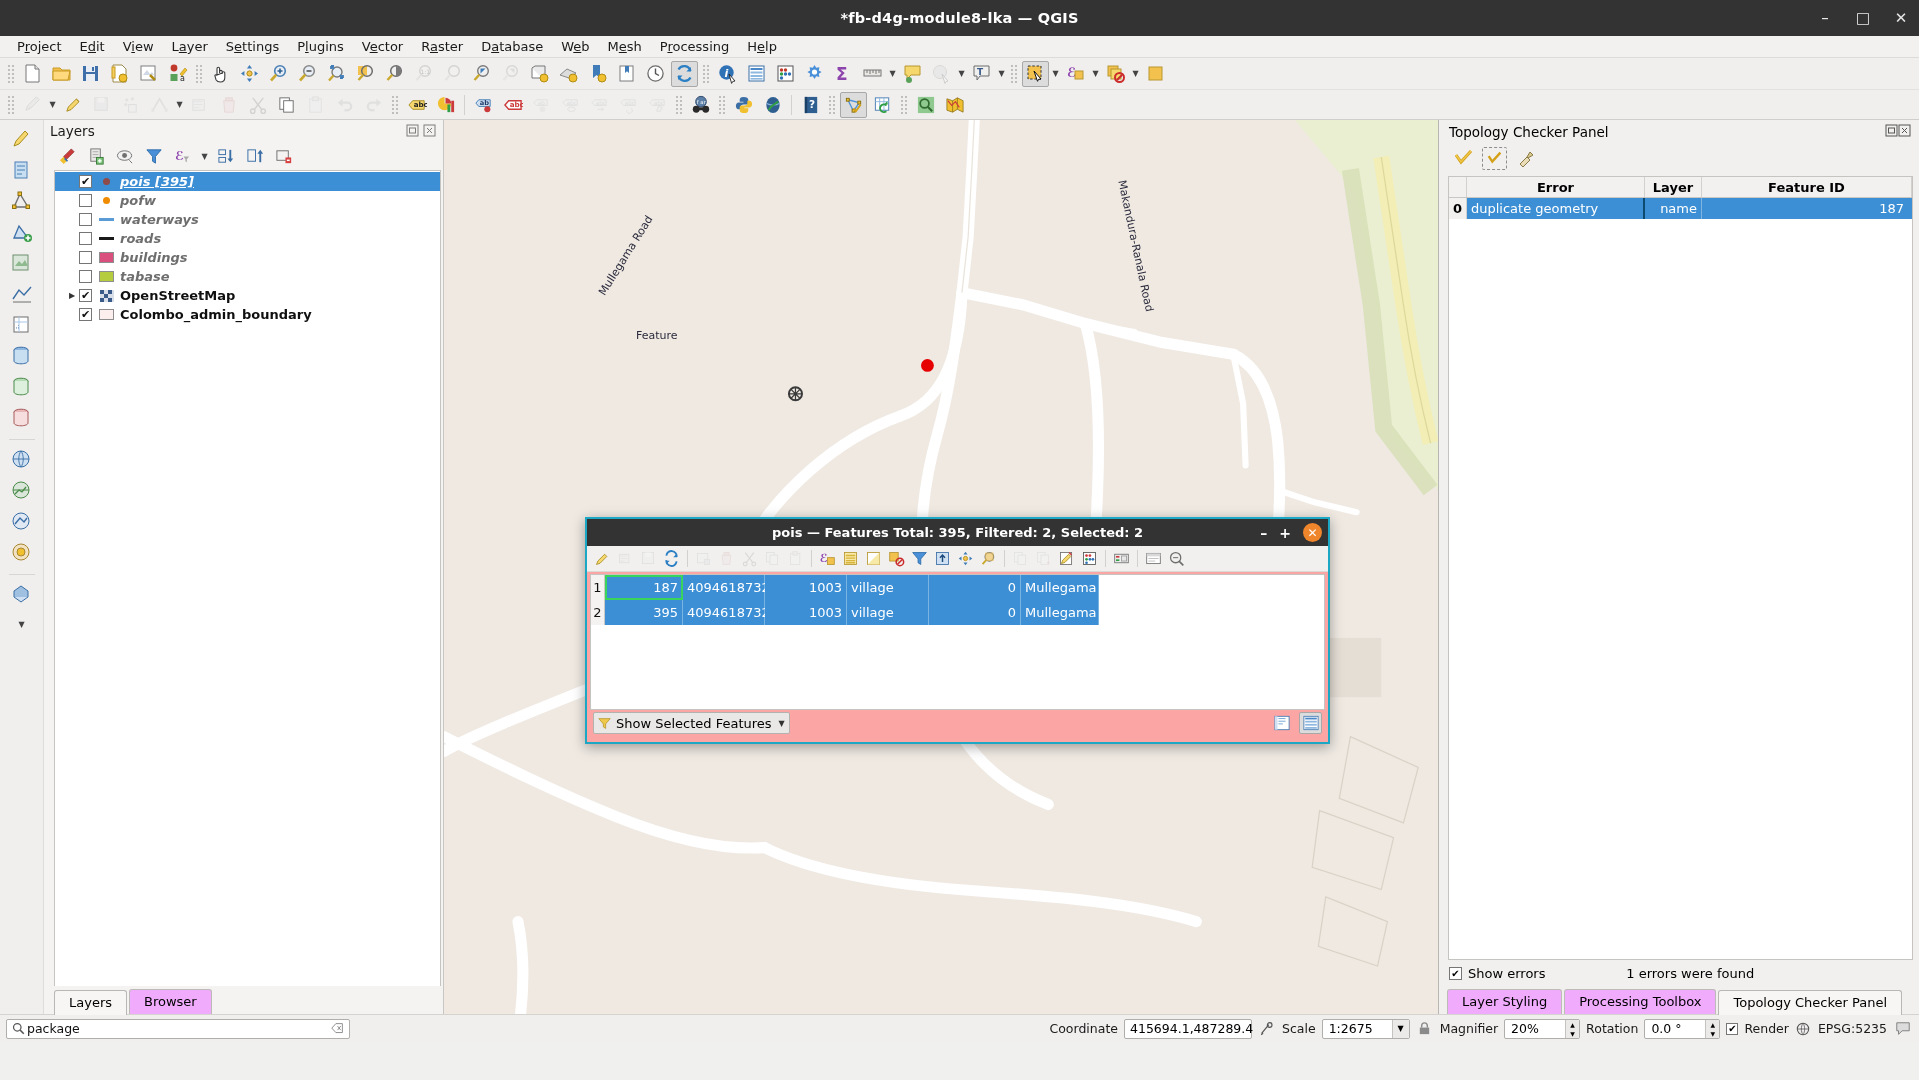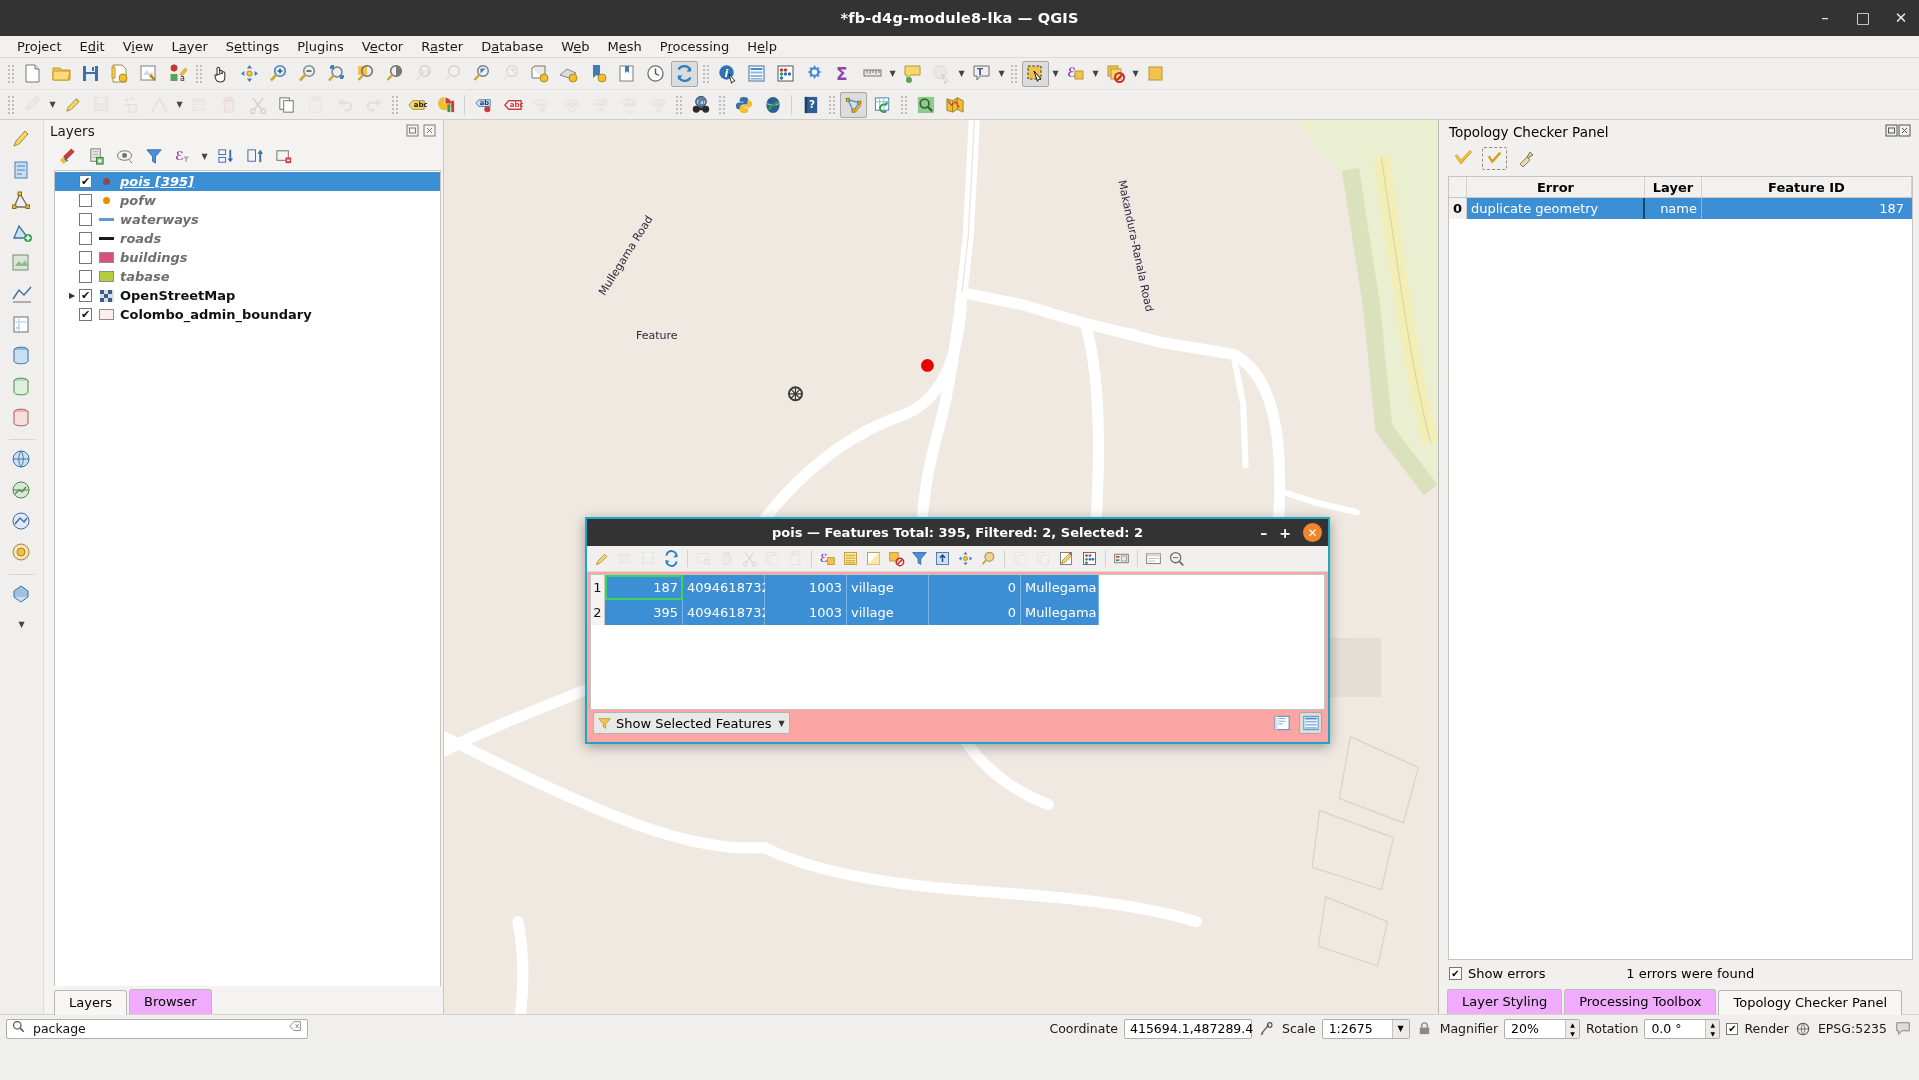--- a/index.html
+++ b/index.html
@@ -187,22 +187,22 @@
   .at-blank { flex: 1; background: #ffffff; }
   .at-foot { height: 30px; display:flex; padding: 0 6px; gap: 6px; }
   .at-filter { height: 22px; background: #e9e8e6; border: 1px solid #b4b2af; border-radius: 2px;
      display: flex; align-items: center; padding: 0 4px; font-size: 13px; gap: 5px; cursor: default; }
   .at-filter .cr { font-size: 8px; color:#333; margin-left: 2px; }
   .at-foot .spacer { flex: 1; }
 
   
   .statusbar { height: 28px; background: #f0efee; border-top: 1px solid #d5d3d0;
      display: flex; align-items: center; padding: 0 6px; gap: 6px; font-size: 12.5px; }
-  .sb-search { width: 302px; height: 20px; background: #fff; border: 1px solid #b0aeab;
-     border-radius: 2px; display:flex; align-items:flex-start; padding: 0 5px; gap: 6px; }
+  .sb-search { width: 344px; height: 20px; background: #fff; border: 1px solid #b0aeab;
+     border-radius: 2px; display:flex; align-items:center; padding: 0 5px; }
   .sb-search input { border: none; outline: none; flex: 1; font-size: 12.5px;
      font-family: inherit; background: transparent; color: #111; }
   .sb-flex { flex: 1; }
   .sb-lbl { color: #1a1a1a; }
   .sb-field { height: 20px; background: #fff; border: 1px solid #b0aeab; border-radius: 2px;
      display: flex; align-items: center; padding: 0 5px; font-size: 12.5px; }
   .sb-combo { height: 20px; background: #fff; border: 1px solid #b0aeab; border-radius: 2px;
      display:flex; align-items:center; }
   .sb-combo .val { padding: 0 6px; flex: 1; }
   .sb-combo .arw { width: 17px; height: 18px; background: #eceae8; border-left: 1px solid #c5c3c0;

